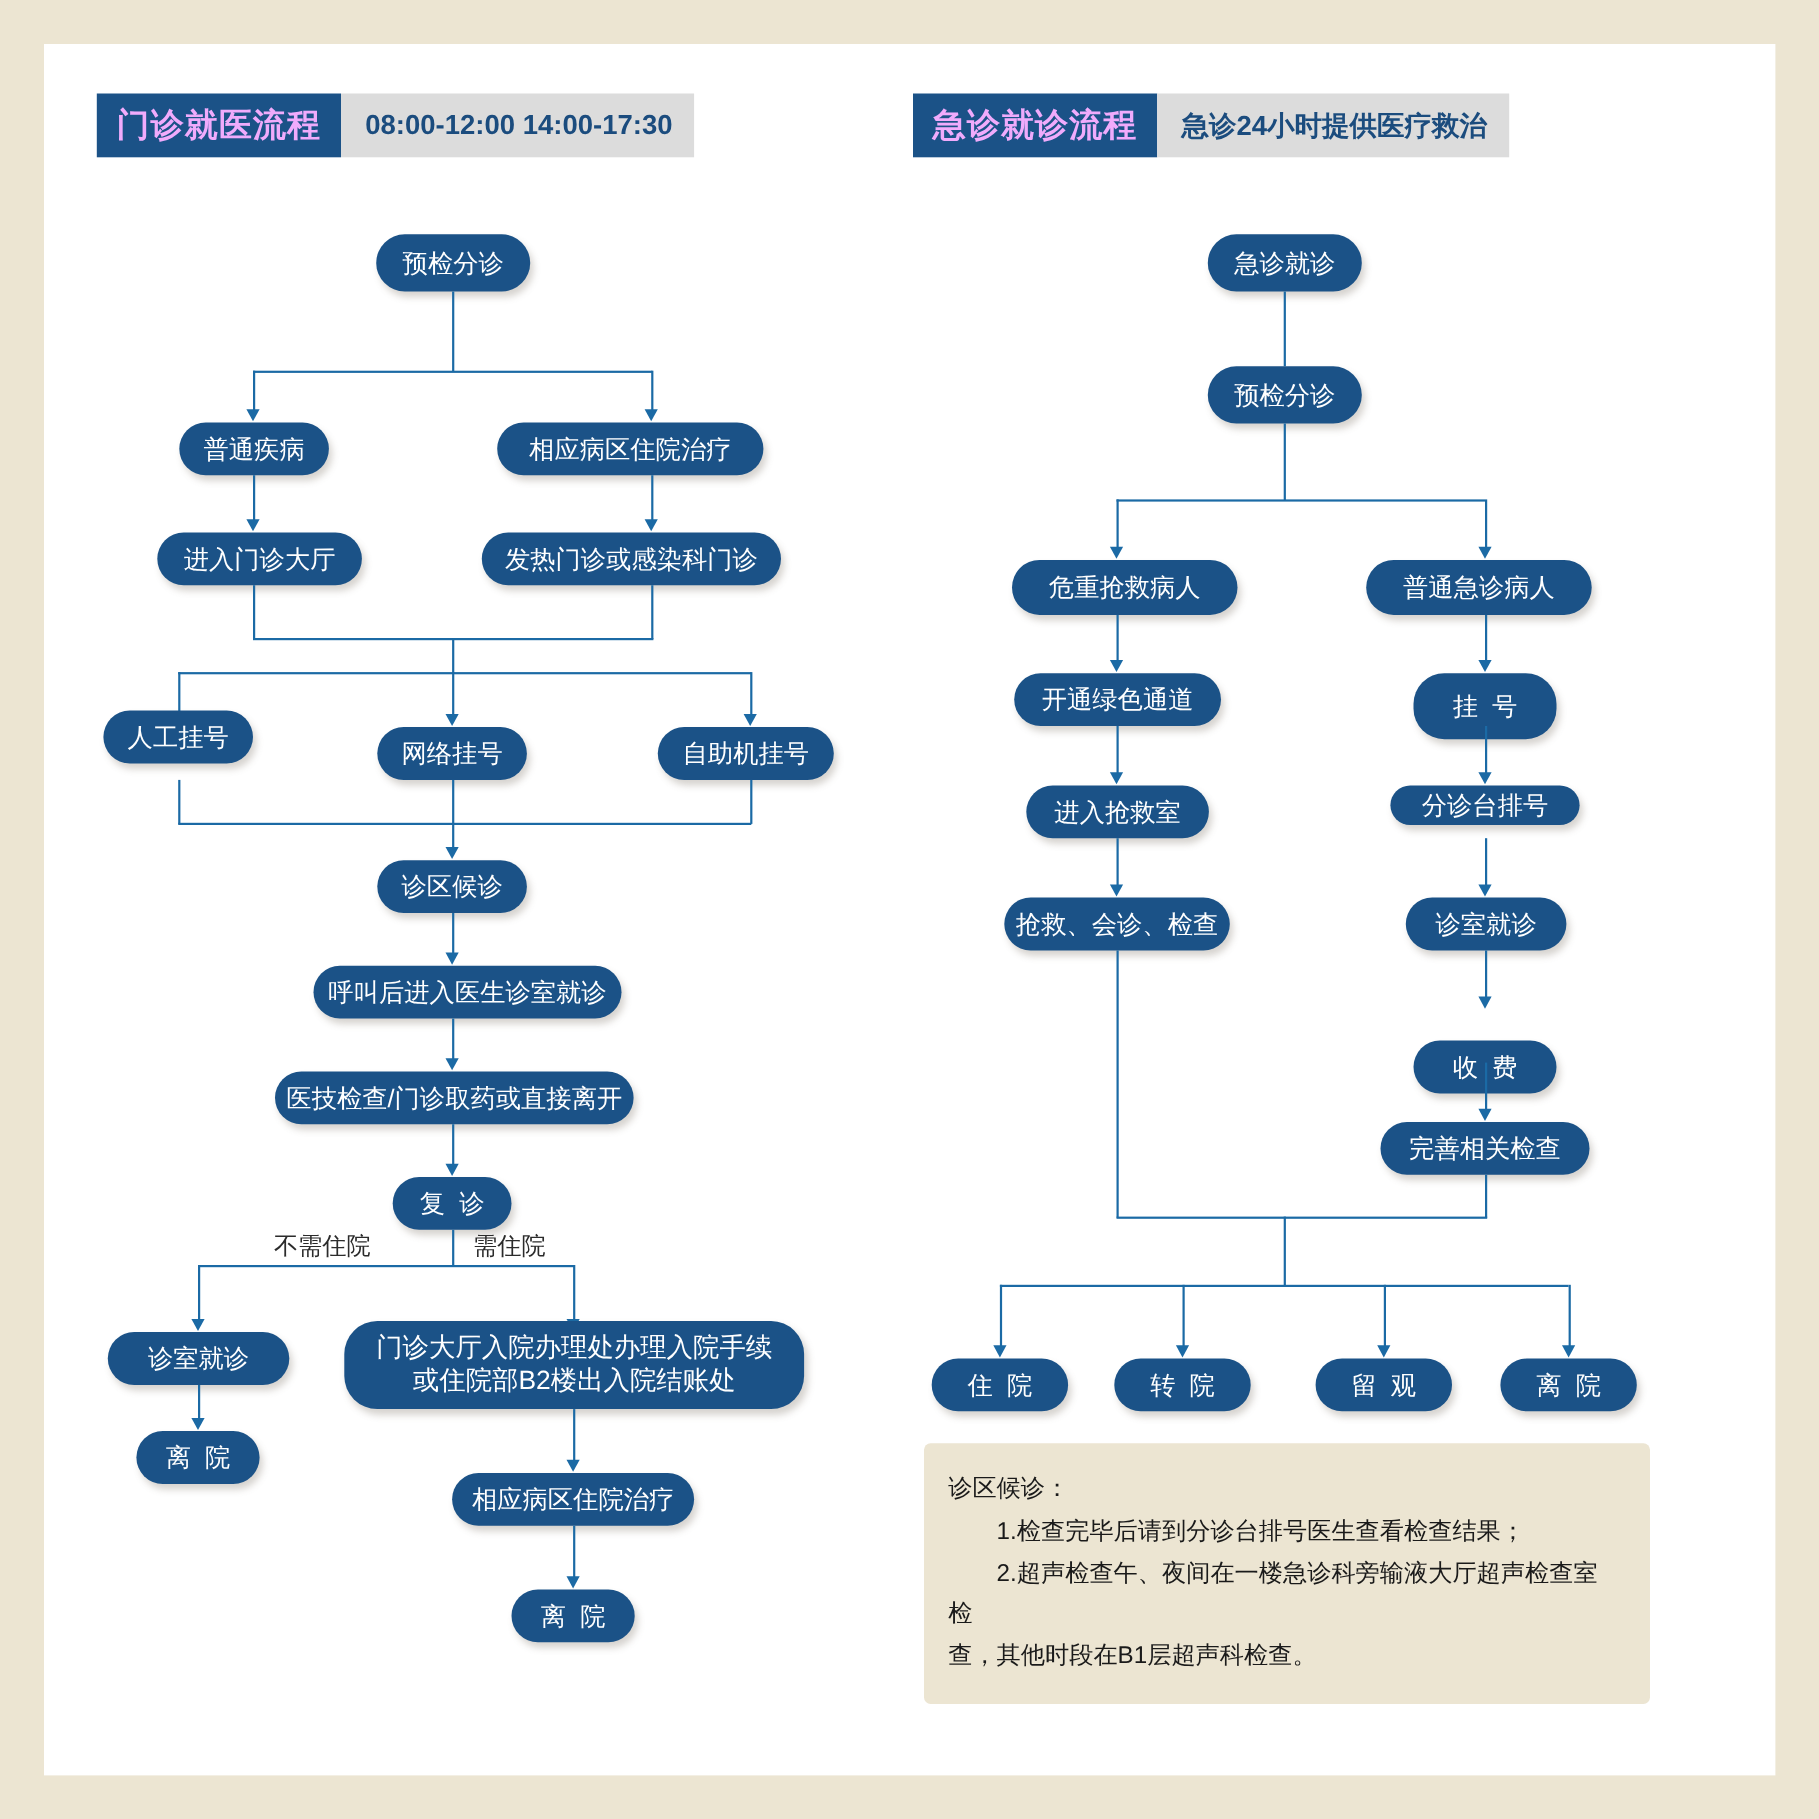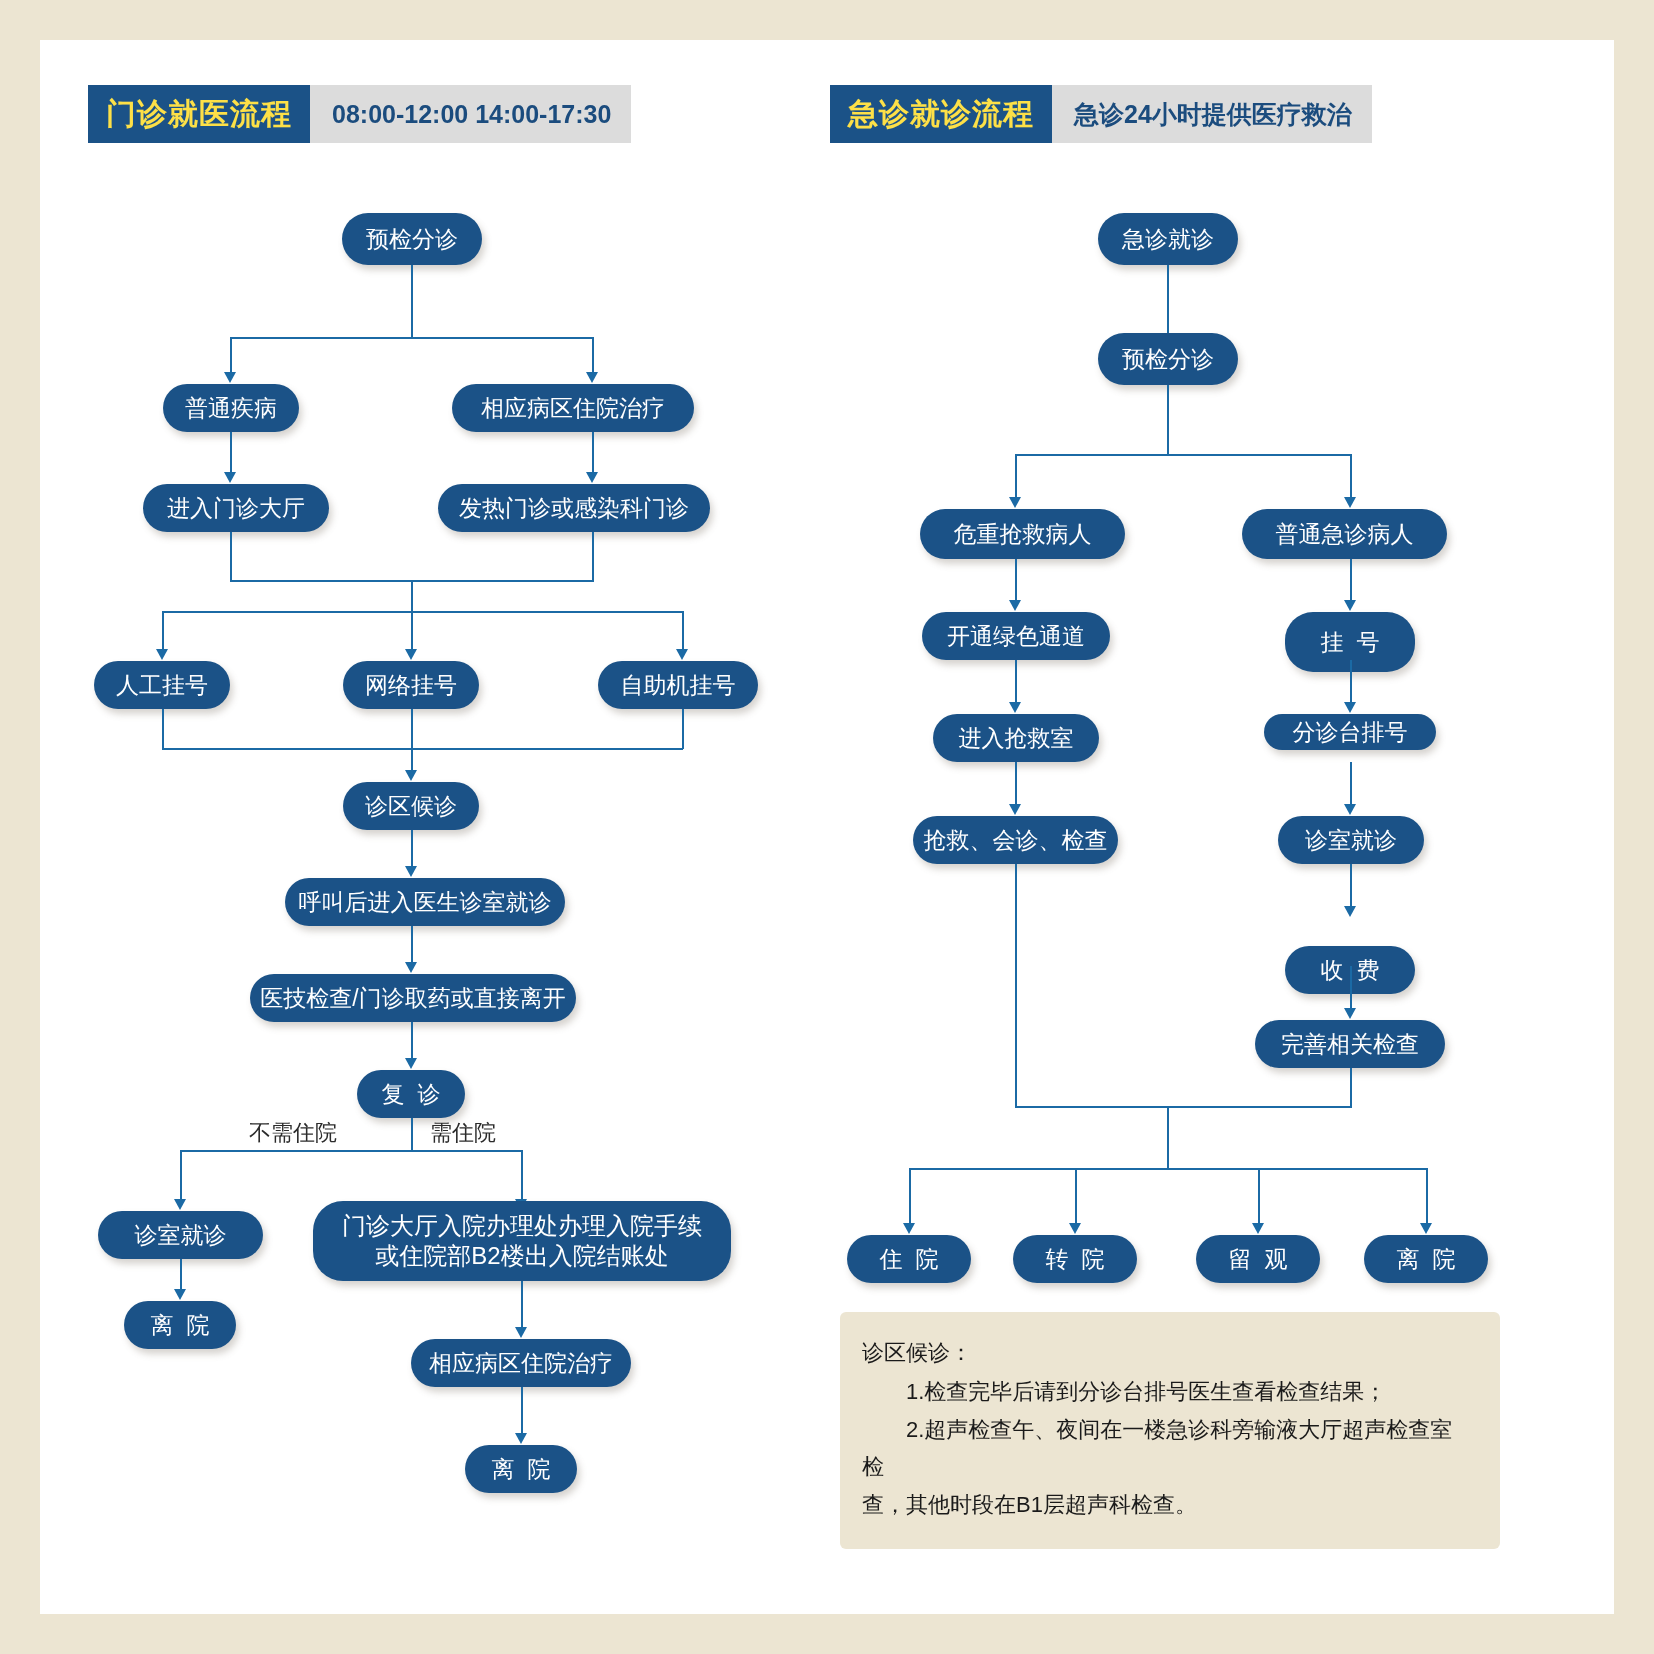--- a/index.html
+++ b/index.html
@@ -14,21 +14,21 @@
     width: 1574px; height: 1574px;
     background: #ffffff;
   }
   .col { position: absolute; top: 0; height: 100%; }
   .col-left  { left: 0px;   width: 790px; }
   .col-right { left: 790px; width: 784px; }
 
   
   .header { position: absolute; display: flex; align-items: stretch; height: 58px; }
   .header .title {
-    background: #1b5287; color: #fde047;
+    background: #1b5287; color: #f0abfc;
     font-size: 30px; font-weight: bold; letter-spacing: 1px;
     display: flex; align-items: center; padding: 4px 18px;
     white-space: nowrap;
   }
   .header .sub {
     background: #dcdcdc; color: #1b4c7e;
     font-size: 25px; font-weight: bold;
     display: flex; align-items: center; padding: 0 20px 0 22px;
     white-space: nowrap;
   }
@@ -116,21 +116,21 @@
     <div class="ln lnh" style="left:190px; top:540px; width:364px;"></div>
     <div class="ln lnv" style="left:371px; top:540px; height:32px;"></div>
     <div class="ln lnh" style="left:122px; top:571px; width:521px;"></div>
     <div class="ln lnv" style="left:122px; top:571px; height:40px;"></div>
     <div class="ln lnv" style="left:371px; top:571px; height:40px;"></div>
     <div class="ln lnv" style="left:642px; top:571px; height:40px;"></div>
     <div class="arrow" style="left:116px; top:609px;"></div>
     <div class="arrow" style="left:365px; top:609px;"></div>
     <div class="arrow" style="left:636px; top:609px;"></div>
 
-    <div class="node" style="left:54px;  top:621px; width:136px; height:48px;text-align:right;">人工挂号</div>
+    <div class="node" style="left:54px;  top:606px; width:136px; height:48px;text-align:right;">人工挂号</div>
     <div class="node" style="left:303px; top:621px; width:136px; height:48px;">网络挂号</div>
     <div class="node" style="left:558px; top:621px; width:160px; height:48px;">自助机挂号</div>
 
     <div class="ln lnv" style="left:122px; top:669px; height:40px;"></div>
     <div class="ln lnv" style="left:642px; top:669px; height:40px;"></div>
     <div class="ln lnh" style="left:122px; top:708px; width:521px;"></div>
     <div class="ln lnv" style="left:371px; top:669px; height:63px;"></div>
     <div class="arrow" style="left:365px; top:730px;"></div>
 
     <div class="node" style="left:303px; top:742px; width:136px; height:48px;">诊区候诊</div>

